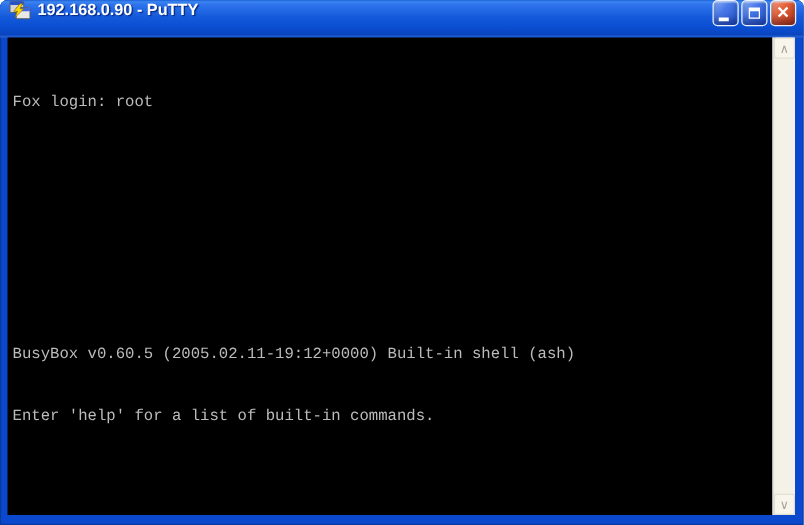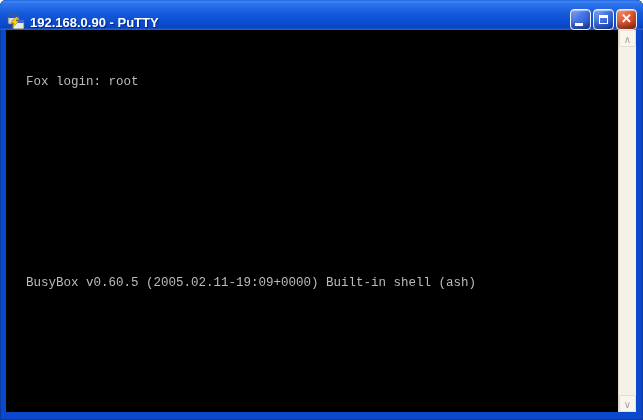--- a/index.html
+++ b/index.html
@@ -14,21 +14,21 @@
     box-shadow: inset 0 0 0 1px #0A3AA0;
   }
 
   
   .titlebar {
     position:absolute; left:0; top:0; width:643px; height:30px;
     background: linear-gradient(180deg,
       #1E5FD8 0%, #3A86F0 5%, #2F74EC 12%, #1459DA 46%,
       #0B4ED2 72%, #0A45C0 92%, #2A66D8 100%);
     border-radius:6px 6px 0 0;
-    display:flex; align-items:flex-end; padding:0 6px 0 7px;
+    display:flex; align-items:flex-start; padding:0 6px 0 7px;
   }
   .putty-icon { width:18px; height:16px; flex:0 0 auto; }
   .title-text {
     flex:1 1 auto; color:#ffffff; font-weight:bold; font-size:13px;
     margin-left:5px; text-shadow:1px 1px 1px #00237E;
     white-space:nowrap; overflow:hidden;
   }
   .winbtns { display:flex; gap:2px; flex:0 0 auto; }
   .wbtn {
     width:21px; height:21px; border-radius:4px;
@@ -47,21 +47,21 @@
   .glyph-close { font-size:13px; font-weight:bold; transform:translateY(-1px); }
 
   
   .terminal {
     position:absolute; left:6px; top:30px; width:612px; height:382px;
     background:#000000;
     color:#BBBBBB;
     font-family:"Liberation Mono","DejaVu Sans Mono",monospace;
     font-size:12.5px; line-height:16.7px;
     white-space:pre;
-    padding:11px 0 0 20px;
+    padding:11px 0 0 4px;
     overflow:hidden;
   }
   .tline { min-height:16.7px; }
 
   
   .scrollbar {
     position:absolute; left:618px; top:30px; width:18px; height:382px;
     background:#F4F2E8; border-left:1px solid #DDD9CC;
     display:flex; flex-direction:column; justify-content:space-between;
   }
@@ -98,21 +98,22 @@
           <span class="glyph-close">✕</span>
         </button>
     </div>
   </div>
 
   <div class="terminal">
     <div class="tline">Fox login: root</div>
     <div class="tline"></div>
     <div class="tline"></div>
     <div class="tline"></div>
-    <div class="tline">BusyBox v0.60.5 (2005.02.11-19:09+0000) Built-in shell (ash)</div>
+    <div class="tline">BusyBox v0.60.5 (2005.02.11-19:12+0000) Built-in shell (ash)</div>
+    <div class="tline">Enter 'help' for a list of built-in commands.</div>
     
     
 
     
     
     
     
     
     
     

